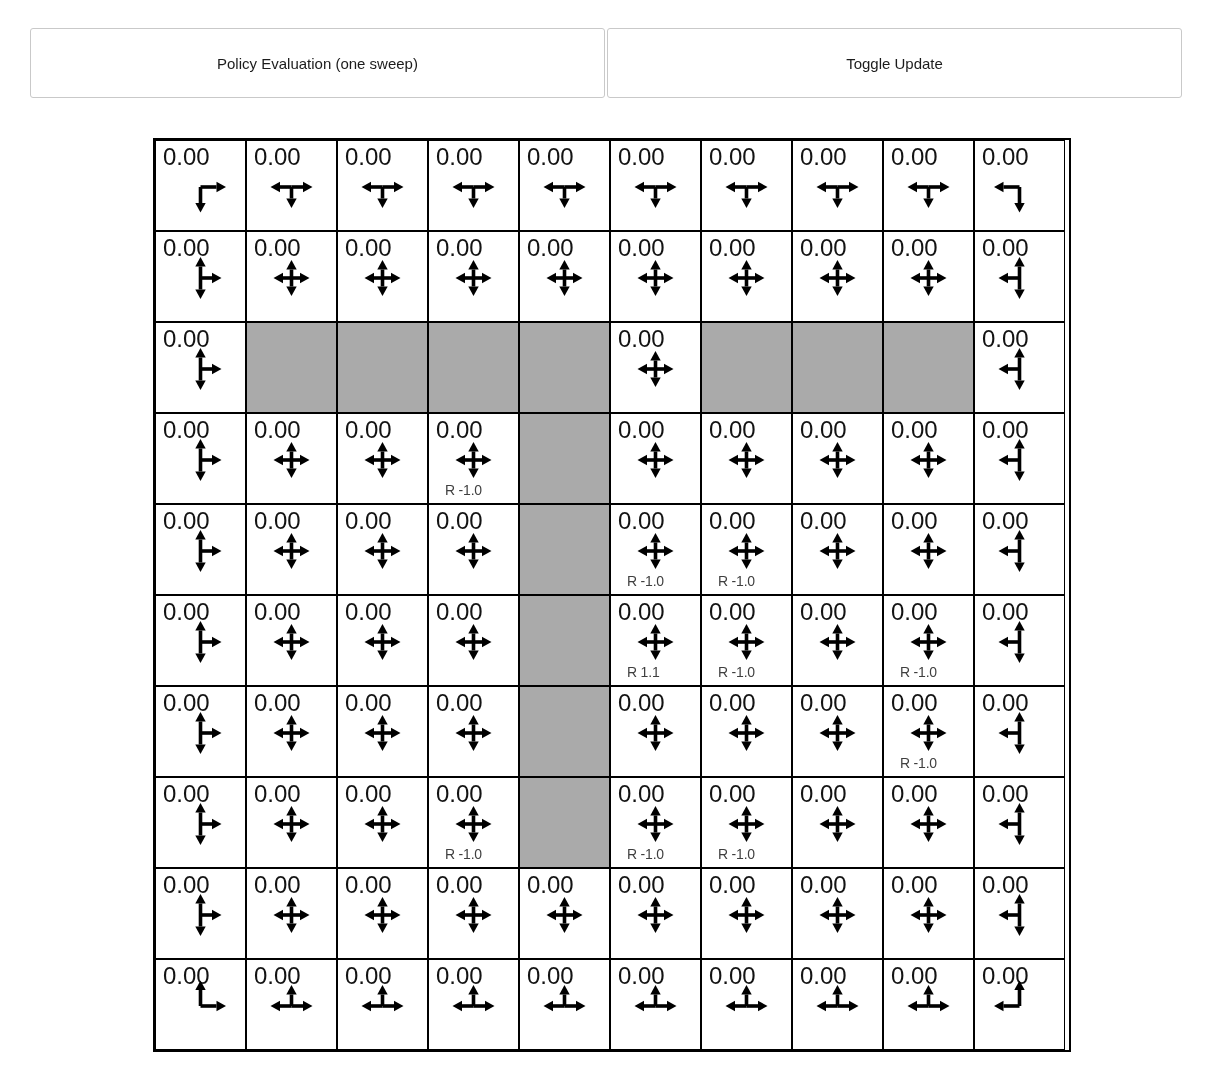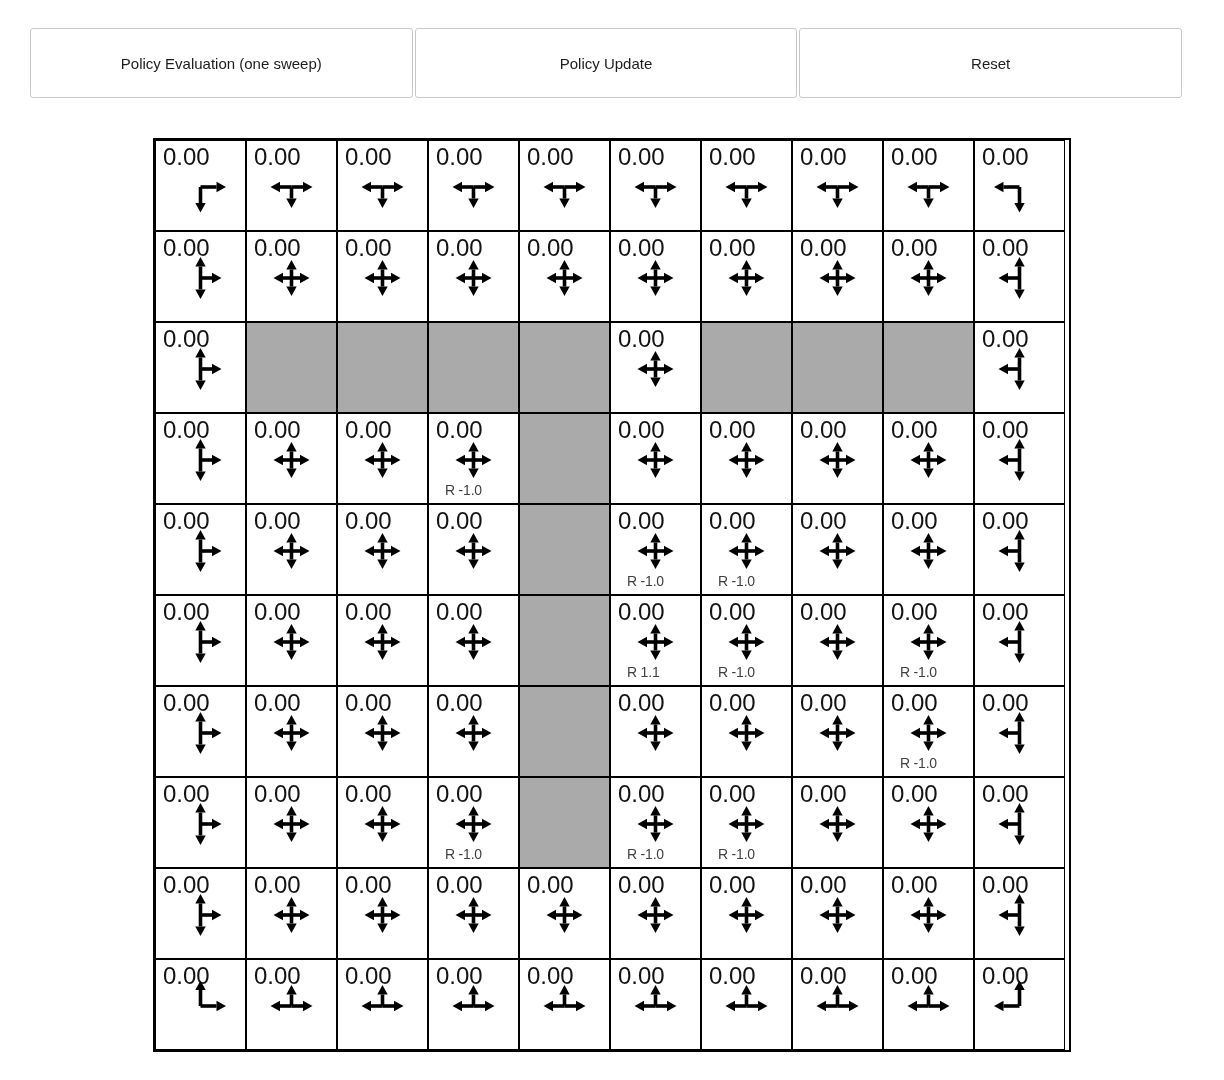--- a/index.html
+++ b/index.html
@@ -44,22 +44,21 @@
   }
   .arrows{position:absolute;top:0;left:0;}
   .arrows line{stroke:#000;stroke-width:3.6;}
   .arrows polygon{fill:#000;stroke:none;}
 </style>
 </head>
 <body>
 
 <div class="toolbar">
   <button class="btn">Policy Evaluation (one sweep)</button>
-  <button class="btn">Policy Update</button>
-  <button class="btn">Reset</button>
+  <button class="btn">Toggle Update</button>
 </div>
 
 <div class="grid" id="grid">
     <div class="cell">
       <span class="val">0.00</span>
       <svg class="arrows" width="89" height="89" viewBox="0 0 89 89">
         <line x1="44.5" y1="46" x2="44.5" y2="62"></line>
         <polygon points="39.3,62 44.5,71.5 49.7,62"></polygon>
         <line x1="44.5" y1="46" x2="60.5" y2="46"></line>
         <polygon points="60.5,51.2 70,46 60.5,40.8"></polygon>

